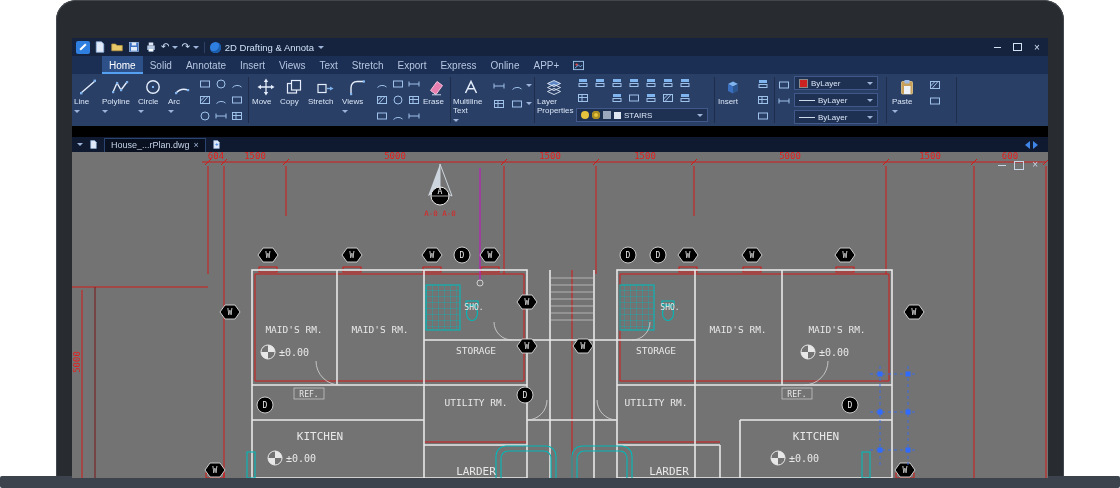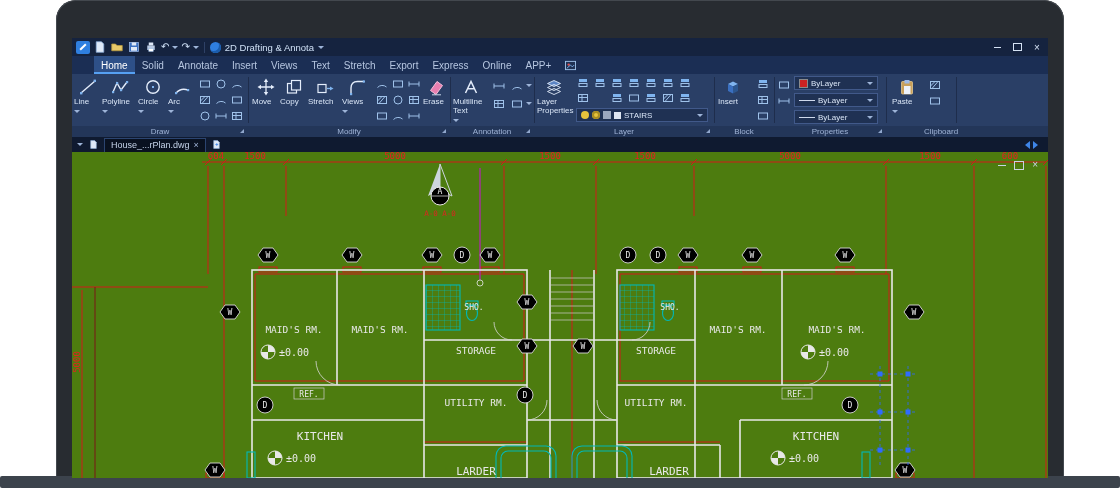--- a/index.html
+++ b/index.html
@@ -25,21 +25,21 @@
   .ws-icon{width:11px;height:11px;border-radius:50%;background:#2f7fe0;box-shadow:inset -2px -2px 0 #1b5cab;}
   .title{position:absolute;left:218px;top:3px;width:430px;text-align:center;font-size:9.5px;color:#e2ecfa;
          white-space:nowrap;overflow:hidden;}
   .winctl{position:absolute;right:6px;top:0;height:18px;display:flex;align-items:center;gap:10px;}
   .wc{display:inline-flex;align-items:center;justify-content:center;width:10px;height:10px;font-size:10px;color:#d5e2f4;}
   .wc .bar{width:7px;height:1px;background:#d5e2f4;}
   .wc .box{width:7px;height:6px;border:1px solid #d5e2f4;}
 
   
   .tabrow{position:absolute;top:18px;left:0;right:0;height:18px;background:#1b2e54;display:flex;align-items:stretch;
-          padding-left:22px;font-size:10px;color:#b6c6e0;}
+          padding-left:30px;font-size:10px;color:#b6c6e0;}
   .rtab{padding:3px 7px 0;line-height:14px;}
   .rtab.active{background:#2e5088;color:#fff;box-shadow:inset 0 -2px 0 #56a0f2;}
   .tab-extra{align-self:center;margin-left:6px;width:13px;height:11px;}
   .tab-extra svg{width:13px;height:11px;}
 
   
   .ribbon{position:absolute;top:36px;left:0;right:0;height:52px;background:#2a3f66;}
   .rb-div{position:absolute;top:3px;bottom:3px;width:1px;background:#1e2d4c;}
   .bigbtn{position:absolute;top:1px;height:50px;text-align:left;color:#d9e5f6;font-size:8px;line-height:9px;}
   .bigbtn .ic{display:block;margin:3px auto 1px;width:18px;height:18px;}
@@ -68,21 +68,21 @@
   .docicon{margin-left:6px;display:inline-flex;}
   .docicon svg{width:9px;height:11px;}
   .dtab{display:flex;align-items:center;gap:4px;background:#091120;border:1px solid #2b4470;border-bottom:none;
         height:14px;padding:0 6px;margin-left:6px;box-sizing:border-box;}
   .dtab .x{color:#9fb3d6;font-size:9px;line-height:1;}
   .docarrows{margin-left:auto;margin-right:10px;display:flex;gap:3px;align-items:center;}
   .tri-l{width:0;height:0;border-top:4px solid transparent;border-bottom:4px solid transparent;border-right:5px solid #3f86e8;}
   .tri-r{width:0;height:0;border-top:4px solid transparent;border-bottom:4px solid transparent;border-left:5px solid #3f86e8;}
 
   
-  .canvas{position:absolute;top:114px;left:0;width:976px;height:326px;background:#4d7c0f;}
+  .canvas{position:absolute;top:114px;left:0;width:976px;height:326px;background:#737373;}
   .canvas svg.cad{position:absolute;left:0;top:0;}
   .canwin{position:absolute;top:8px;right:10px;display:flex;align-items:center;gap:8px;}
   .cw-min{width:8px;height:1px;background:#c9d4e4;}
   .cw-rest{width:8px;height:7px;border:1px solid #c9d4e4;}
   .cw-cls{color:#c9d4e4;font-size:10px;line-height:1;}
 
   
   .dimt{fill:#e32020;font:9px "DejaVu Sans Mono",monospace;}
   .rm{fill:#e8e8e8;font:9.5px "DejaVu Sans Mono",monospace;text-anchor:middle;}
   .rms{fill:#e8e8e8;font:8px "DejaVu Sans Mono",monospace;text-anchor:middle;}
@@ -612,34 +612,20 @@
           </svg>
         </span>
       <span class="mi" style="left:856px;top:20px">
           <svg viewBox="0 0 12 12">
             <use href="#mi-rect"></use>
           </svg>
         </span>
       <div class="rb-div" style="left:884px"></div>
     </div>
 
-    <div class="panelrow">
-      <span class="plabel" style="left:0;width:176px">Draw</span>
-      <span class="plabel" style="left:176px;width:202px">Modify</span>
-      <span class="plabel" style="left:378px;width:84px">Annotation</span>
-      <span class="plabel" style="left:462px;width:180px">Layer</span>
-      <span class="plabel" style="left:642px;width:60px">Block</span>
-      <span class="plabel" style="left:702px;width:112px">Properties</span>
-      <span class="plabel" style="left:814px;width:110px">Clipboard</span>
-      <span class="launch" style="left:168px"></span>
-      <span class="launch" style="left:370px"></span>
-      <span class="launch" style="left:454px"></span>
-      <span class="launch" style="left:634px"></span>
-      <span class="launch" style="left:806px"></span>
-    </div>
 
     <div class="docbar">
       <span class="caret db-caret"></span>
       <span class="docicon">
           <svg viewBox="0 0 16 16">
             <use href="#ic-page"></use>
           </svg>
         </span>
       <div class="dtab">
         <span>House_...rPlan.dwg</span>

